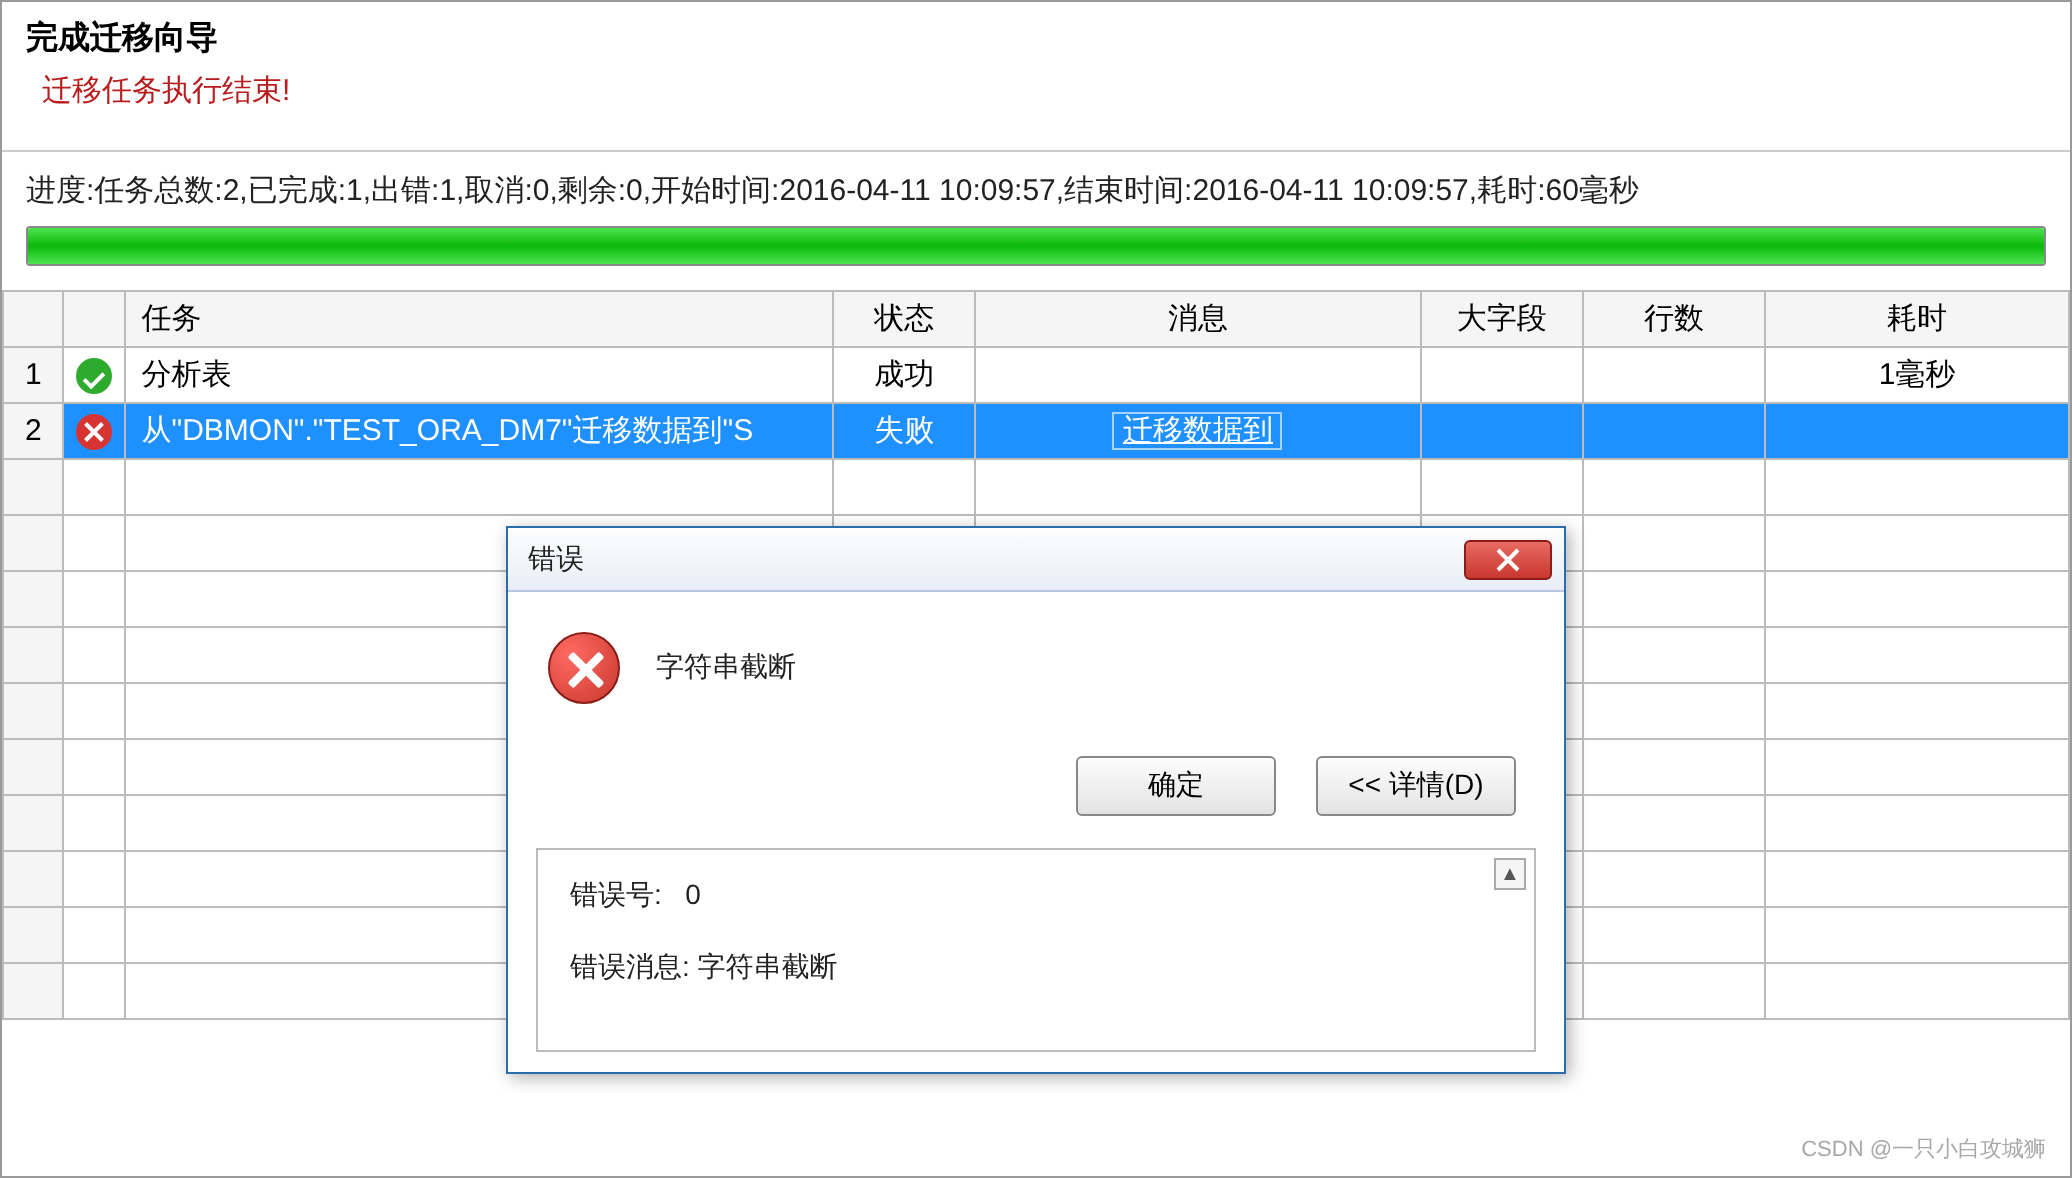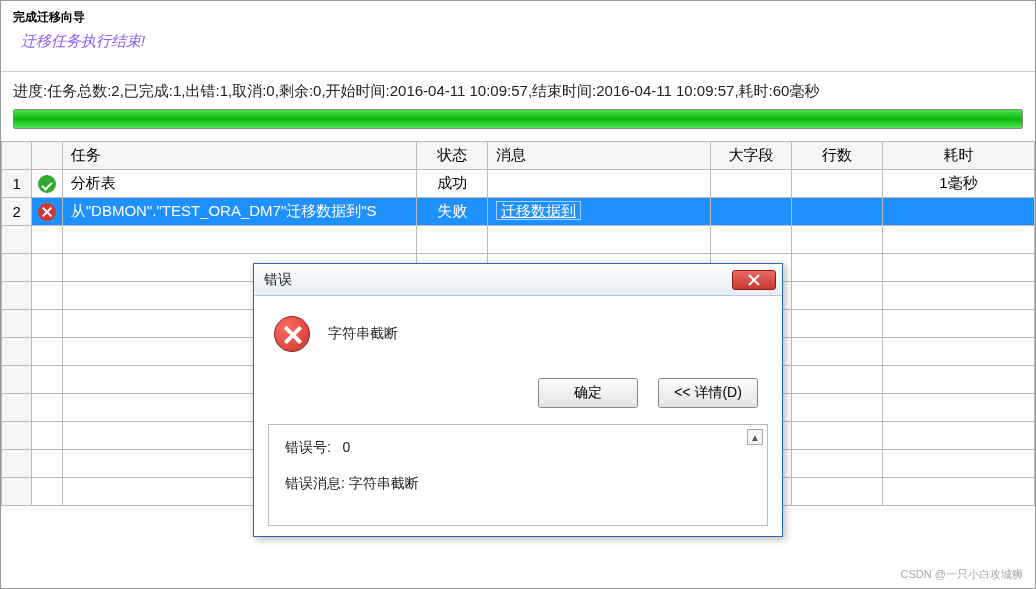--- a/index.html
+++ b/index.html
@@ -12,28 +12,27 @@
   position: relative;
   overflow: hidden;
   border: 1px solid #999;
 }
 .header {
   padding: 8px 12px 4px 12px;
   background: #fff;
 }
 .title {
   font-weight: bold;
-  font-size: 12px;
+  font-size: 16px;
   color: #000;
 }
 .subtitle {
   font-size: 15px;
-  color: #8b5cf6;
+  color: #b91c1c;
   padding: 6px 0 4px 8px;
-  font-style: italic;
 }
 .progress-area {
   margin-top: 12px;
   padding: 6px 12px 0 12px;
   border-top: 1px solid #ccc;
 }
 .progress-text {
   font-size: 15px;
   color: #222;
   padding: 4px 0 8px 0;
@@ -71,21 +70,21 @@
 }
 th {
   background: #f5f5f5;
   font-weight: normal;
   text-align: left;
 }
 .col-rownum { width: 30px; text-align: center; background: #f5f5f5;}
 .col-icon { width: 30px; text-align: center; padding: 0;}
 .col-task { width: 350px; }
 .col-status { width: 70px; text-align: center;}
-.col-msg { width: 220px; }
+.col-msg { width: 220px; text-align: center;}
 .col-lob { width: 80px; text-align: center;}
 .col-rows { width: 90px; text-align: center;}
 .col-time { width: 150px; text-align: center;}
 tr.selected td { background: #1e90ff; color: #fff; }
 tr.selected td.col-rownum { background: #f5f5f5; color: #000; }
 .link-underline {
   text-decoration: underline;
   color: #fff;
   border: 1px solid rgba(255,255,255,0.6);
   padding: 0 4px;

